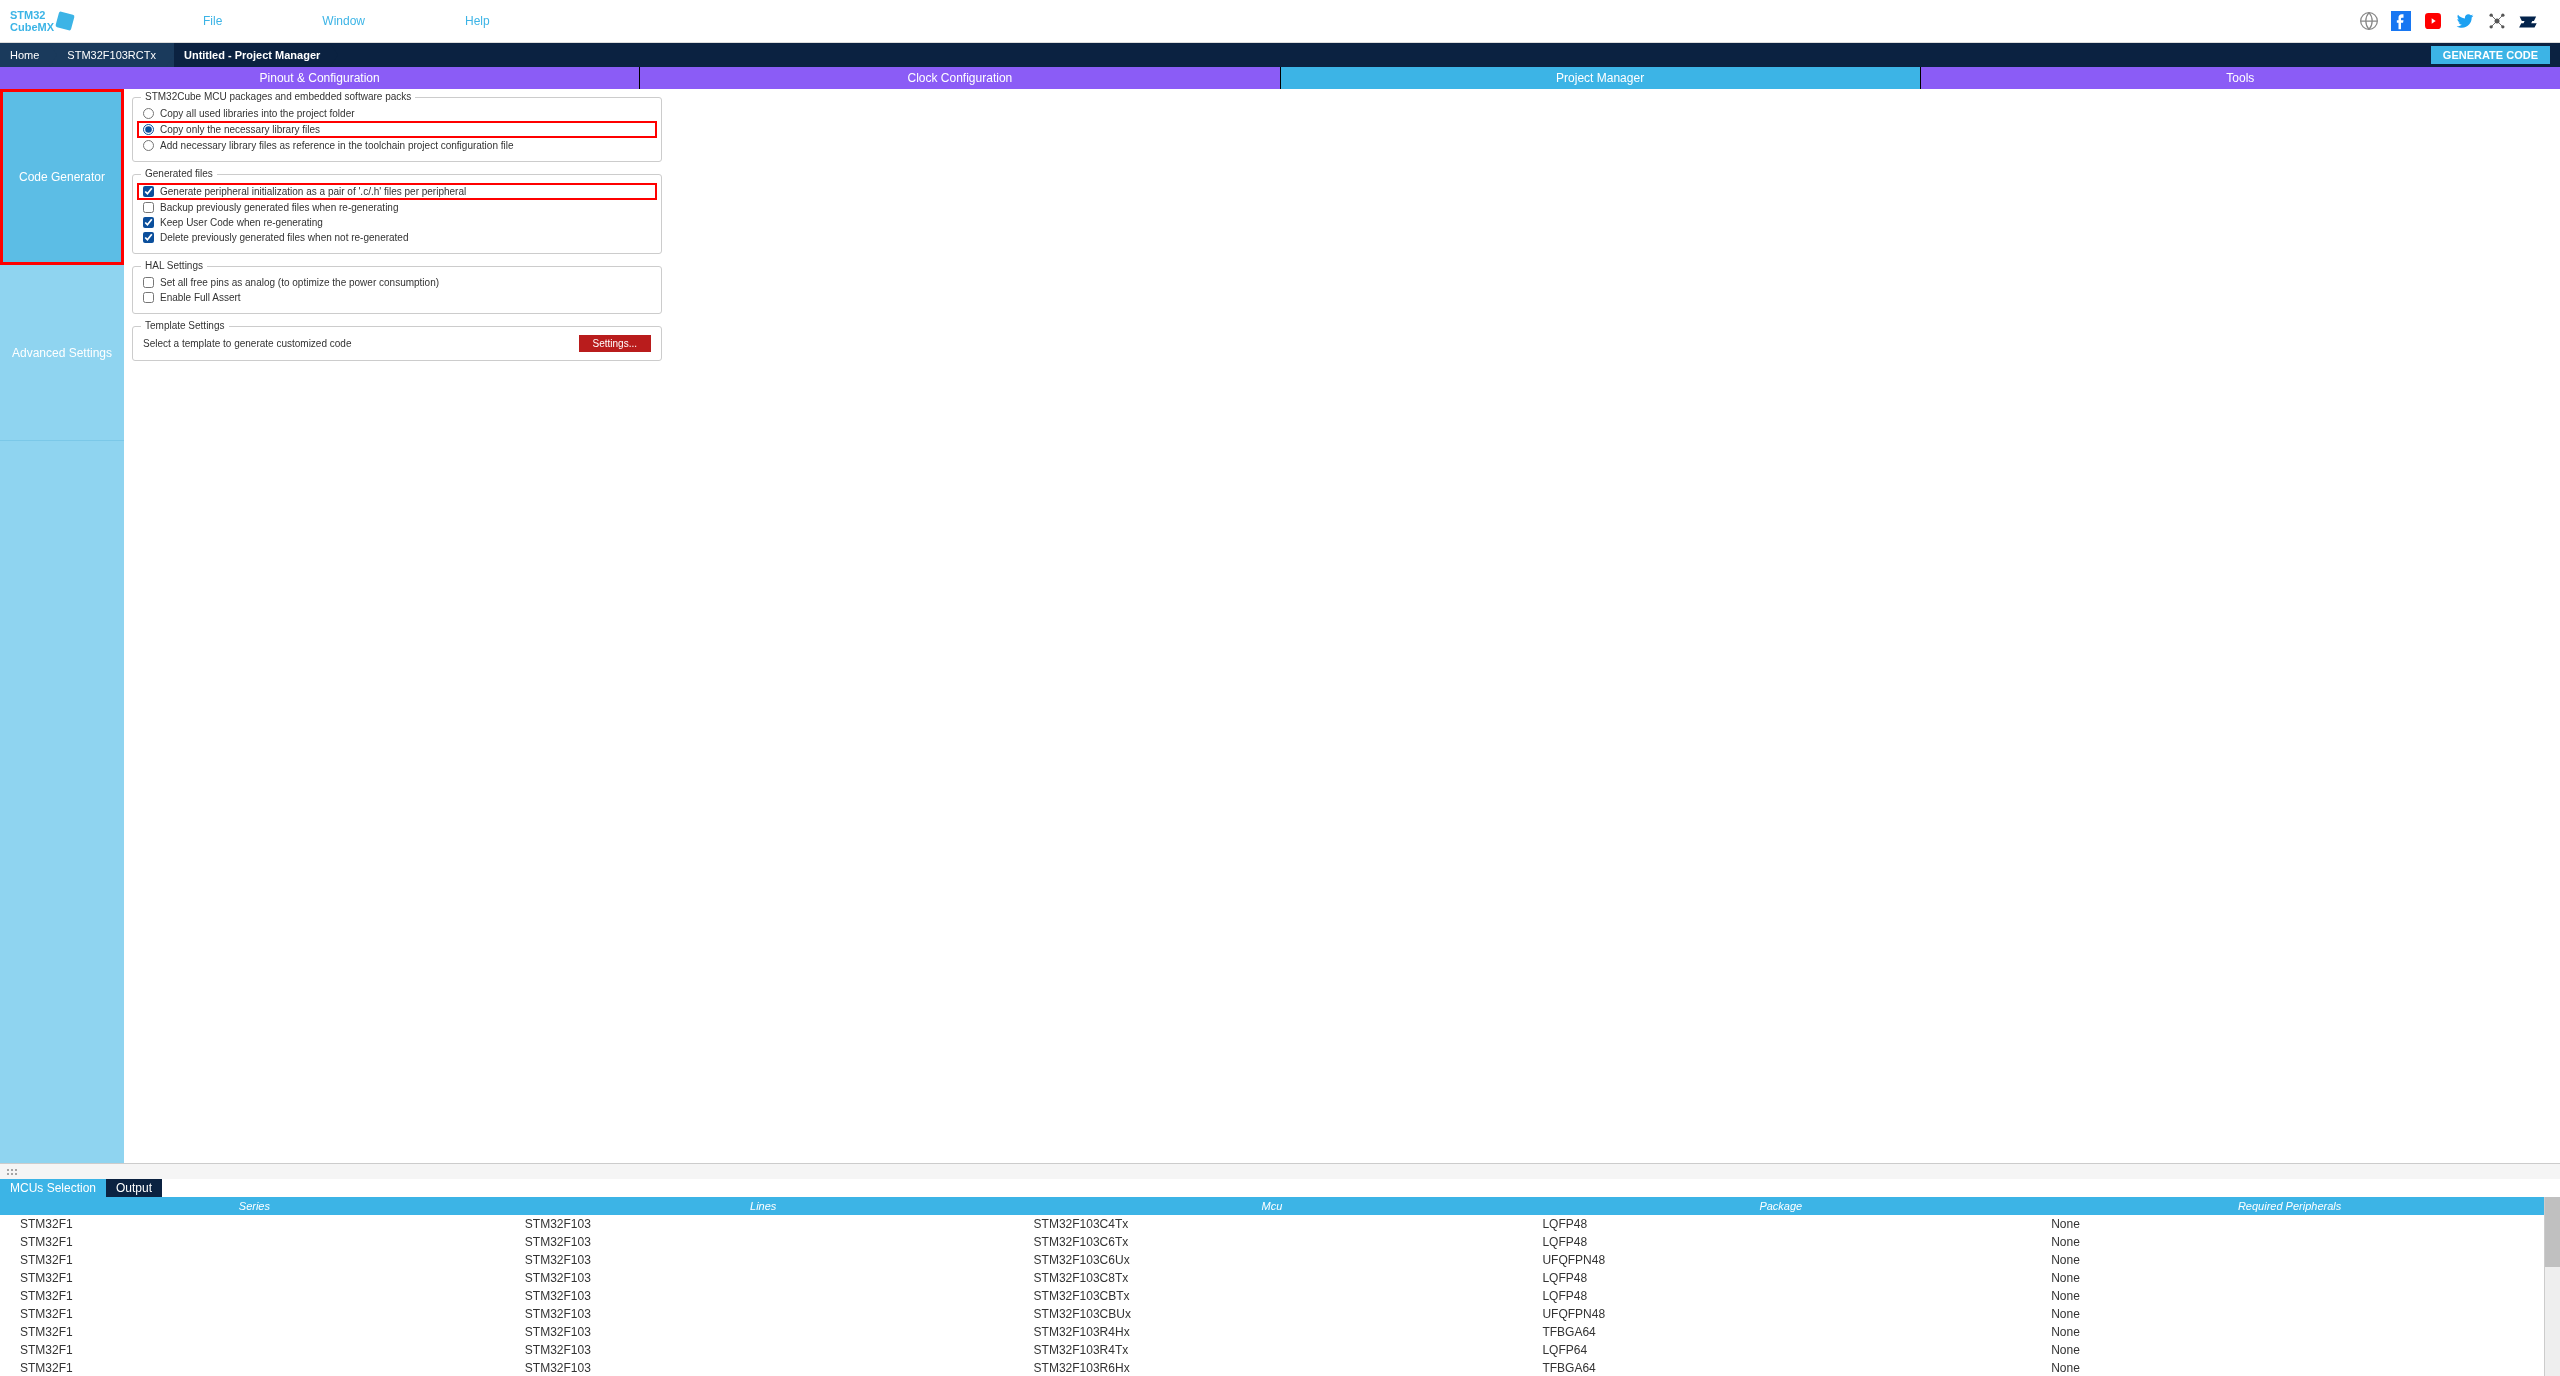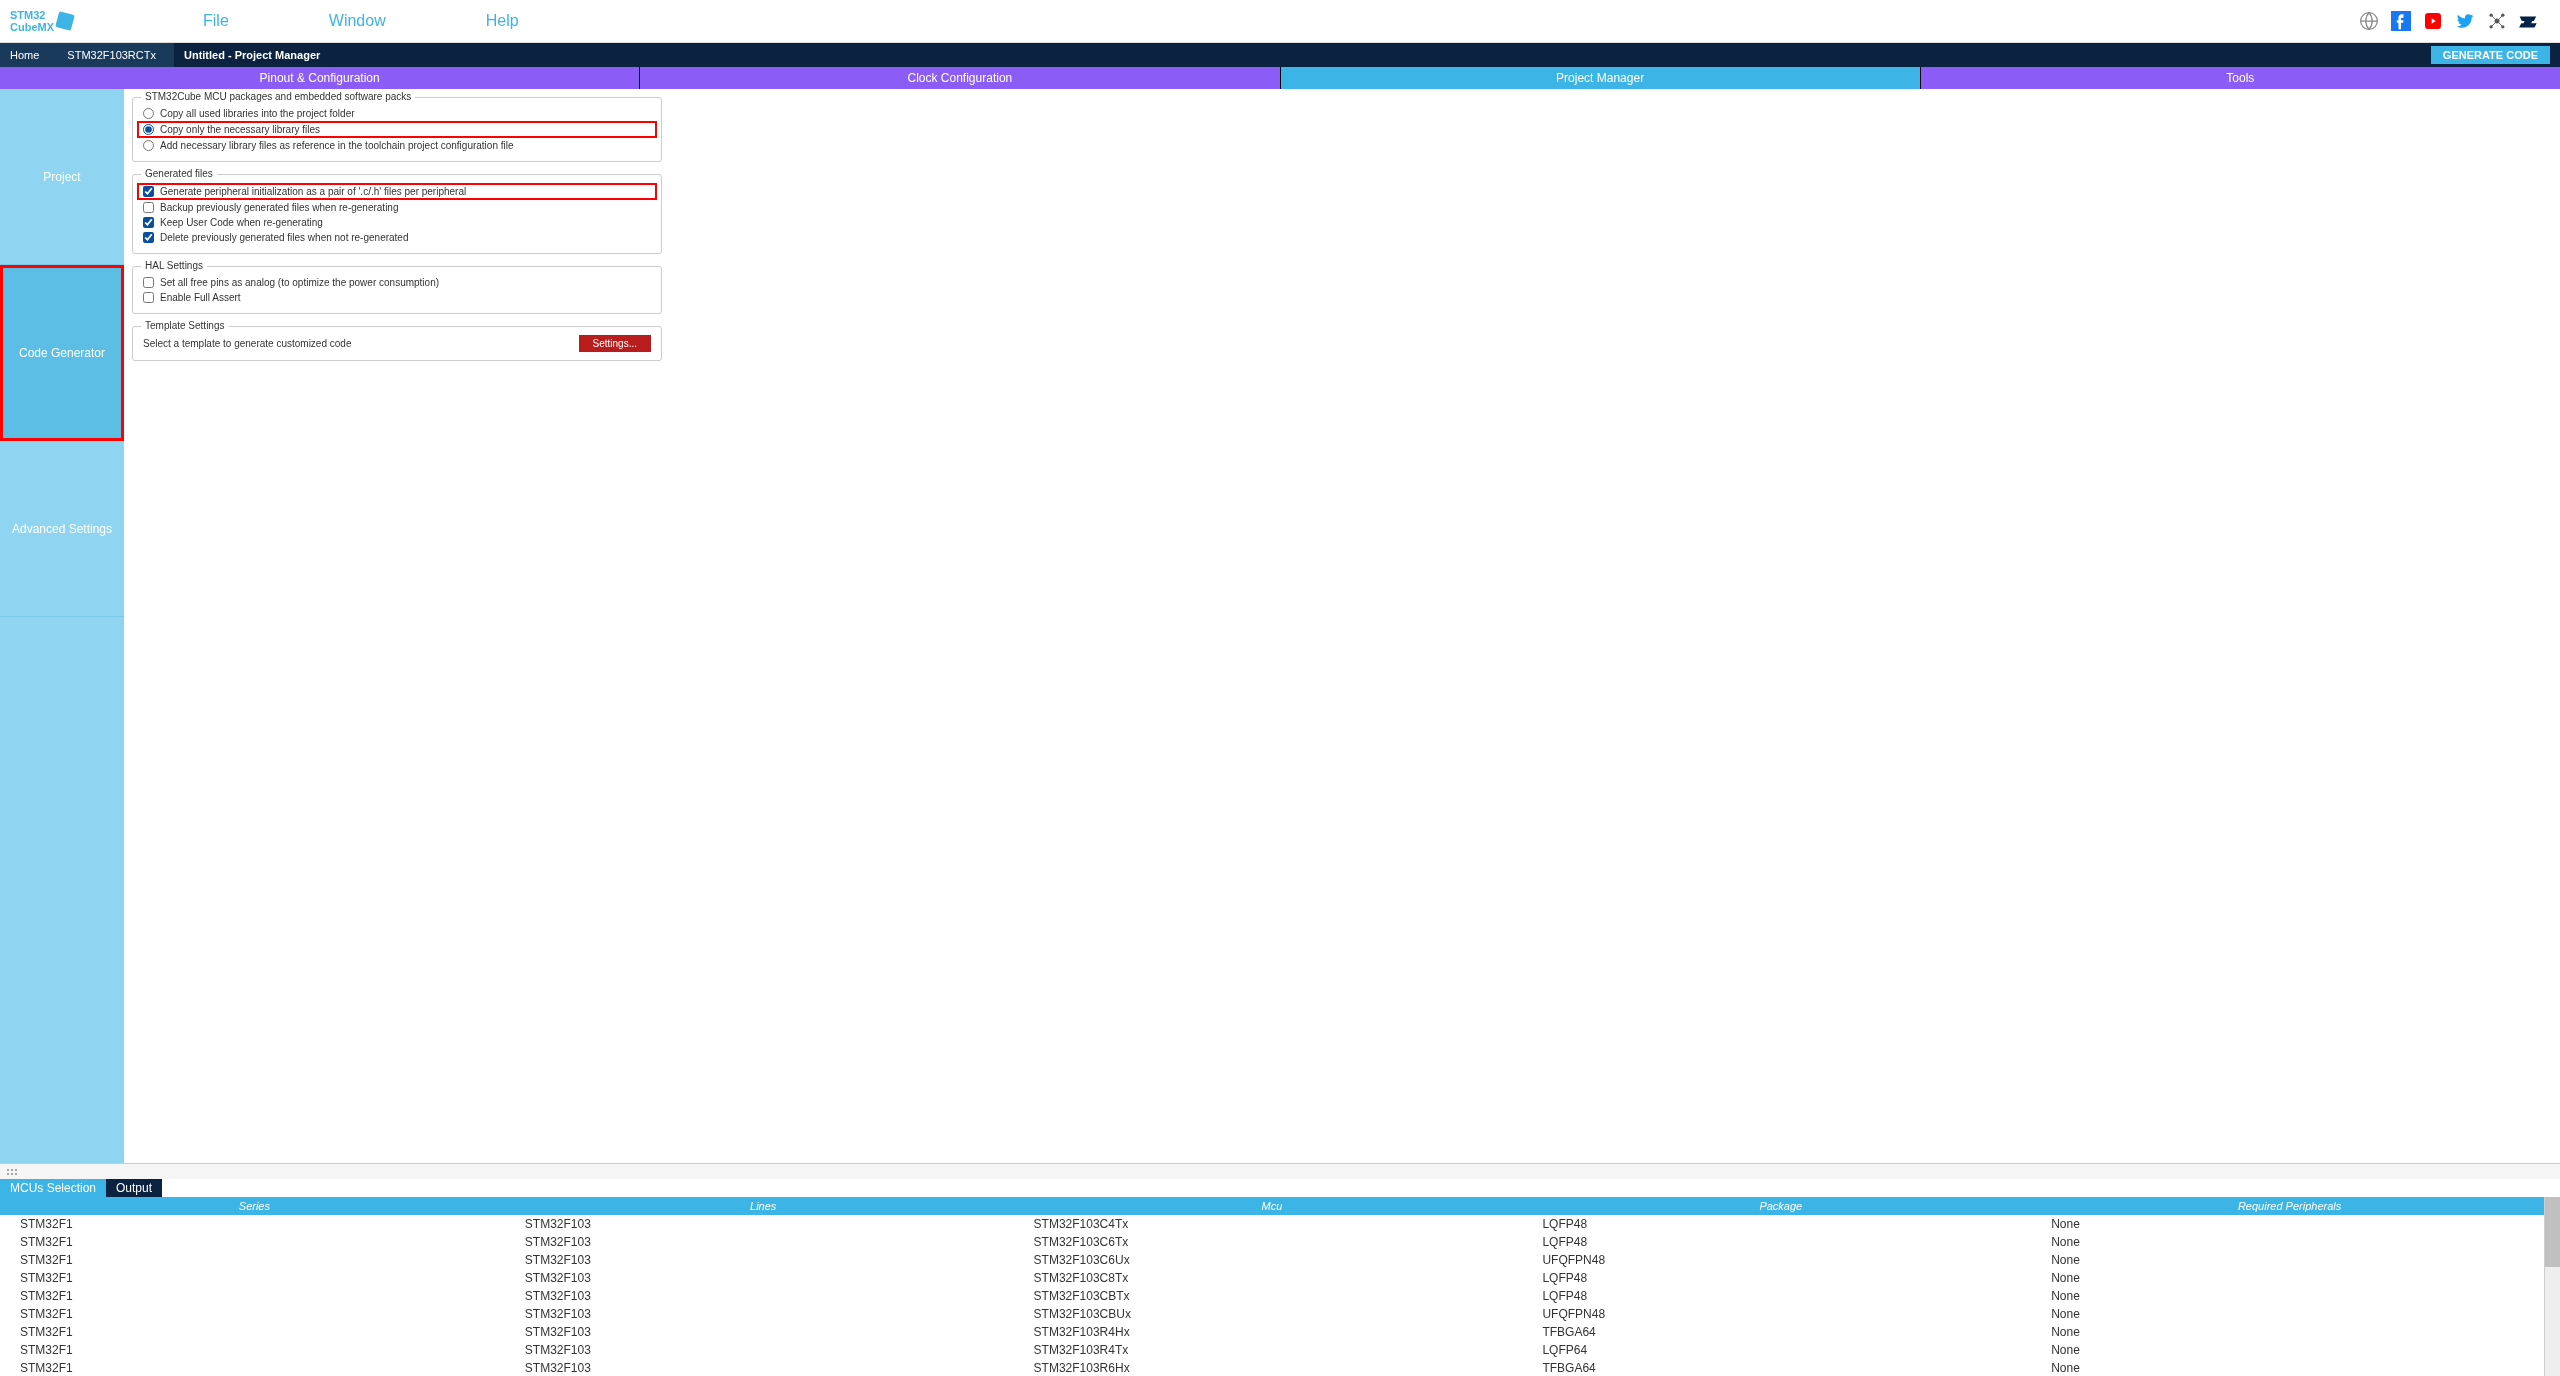--- a/index.html
+++ b/index.html
@@ -3,21 +3,21 @@
 <meta charset="utf-8">
 <style>
 * { margin: 0; padding: 0; box-sizing: border-box; font-family: Arial, sans-serif; }
 body { width: 2560px; height: 1376px; background: #fff; font-size: 11px; overflow: hidden; }
 
 
 .top-bar { height: 43px; display: flex; align-items: center; border-bottom: 1px solid #ddd; }
 .logo { display: flex; align-items: center; padding: 0 10px; color: #3cb4e6; font-weight: bold; font-size: 11px; }
 .logo-cube { width: 16px; height: 16px; background: #3cb4e6; border-radius: 2px; margin-left: 3px; transform: rotate(15deg); }
 .menu-items { display: flex; gap: 100px; margin-left: 120px; }
-.menu-item { color: #3cb4e6; cursor: pointer; font-size: 16px; }
+.menu-item { color: #3cb4e6; cursor: pointer; font-size: 12px; }
 .social-icons { margin-left: auto; display: flex; align-items: center; gap: 10px; padding-right: 20px; }
 .social-icon { width: 22px; height: 22px; display: flex; align-items: center; justify-content: center; }
 
 
 .breadcrumb-bar { height: 24px; background: #0b2241; display: flex; align-items: center; }
 .breadcrumb { display: flex; align-items: center; height: 100%; }
 .bc-item { color: #fff; padding: 0 18px 0 10px; height: 100%; display: flex; align-items: center; position: relative; font-size: 11px; }
 .bc-item::after { content: ''; position: absolute; right: 0; top: 0; width: 0; height: 0; border-top: 12px solid transparent; border-bottom: 12px solid transparent; border-left: 8px solid #0b2241; z-index: 2; }
 .bc-item.light { background: #1a3a5c; }
 .bc-item.light::after { border-left-color: #1a3a5c; }
@@ -142,21 +142,20 @@
 
 <div class="tabs">
   <div class="tab">Pinout &amp; Configuration</div>
   <div class="tab">Clock Configuration</div>
   <div class="tab active">Project Manager</div>
   <div class="tab">Tools</div>
 </div>
 
 <div class="content-area">
   <div class="sidebar">
-    <div class="sidebar-item">Project</div>
     <div class="sidebar-item selected highlighted">Code Generator</div>
     <div class="sidebar-item">Advanced Settings</div>
   </div>
 
   <div class="main-panel">
 
     <div class="fieldset">
       <div class="fieldset-legend">STM32Cube MCU packages and embedded software packs</div>
       <div class="option-row">
         <input type="radio" name="pkg" style="">

